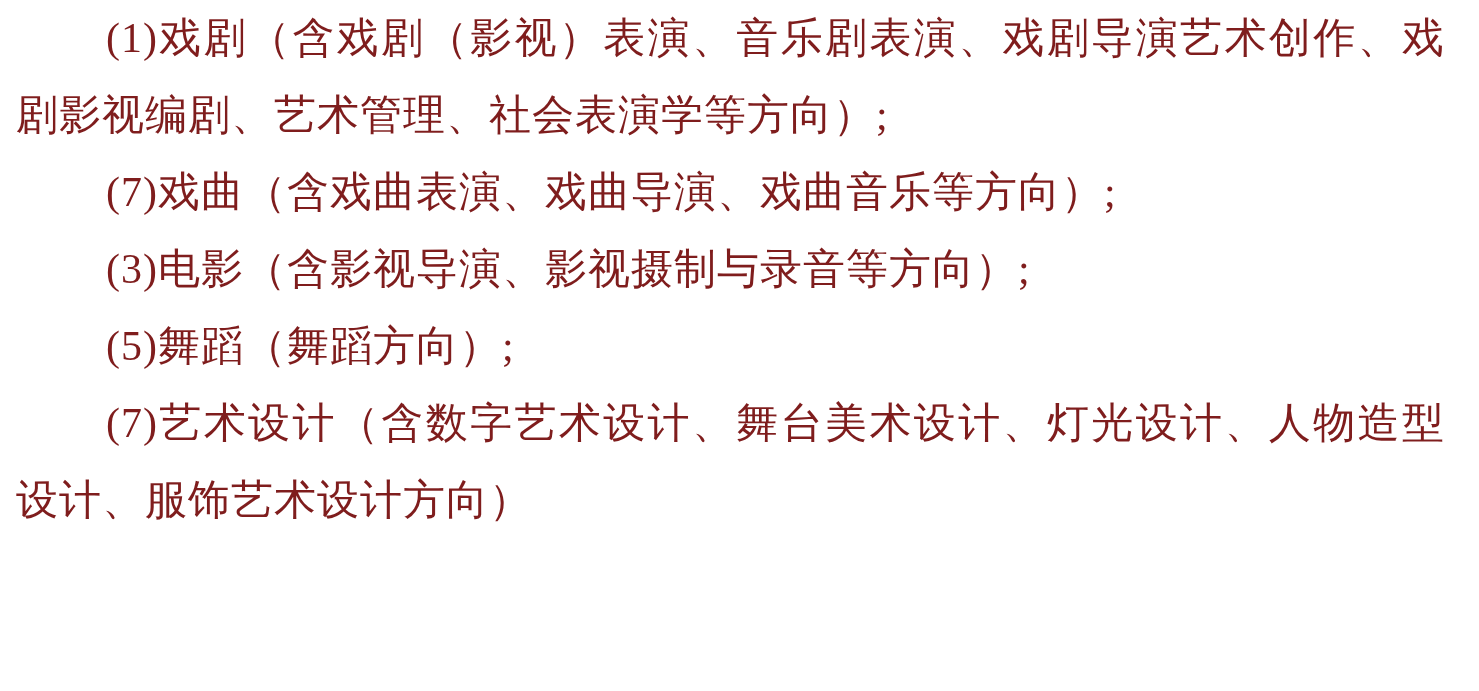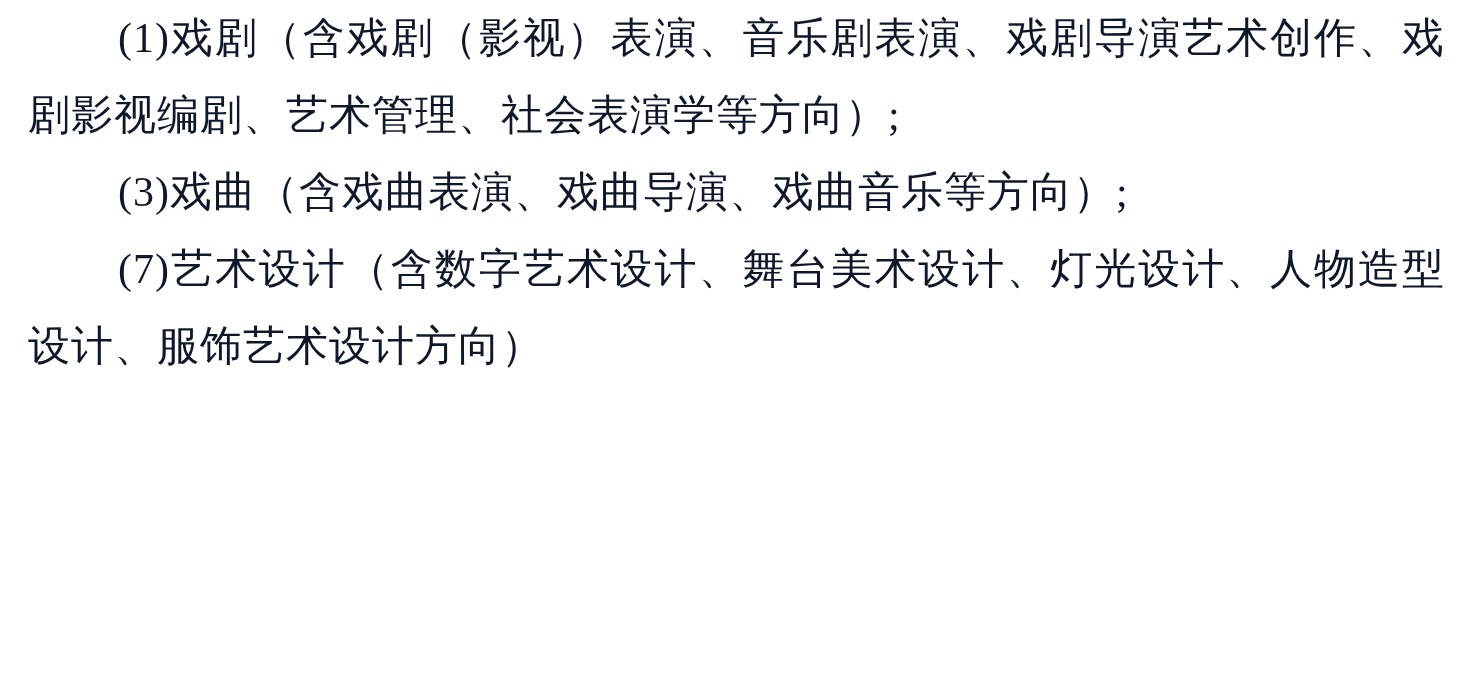--- a/index.html
+++ b/index.html
@@ -4,37 +4,39 @@
 <style>
   html, body {
     margin: 0;
     padding: 0;
     background: #ffffff;
   }
   .page {
     box-sizing: border-box;
     width: 1479px;
     height: 691px;
-    padding: 0 34px 0 28px;
+    padding: 0 34px 0 16px;
     overflow: hidden;
     background: #ffffff;
-    color: #0f172a;
+    color: #7f1d1d;
     font-family: "Liberation Serif", "DejaVu Serif", serif;
     font-size: 42px;
     line-height: 77px;
     letter-spacing: 1px;
   }
   .page p {
     margin: 0;
     padding: 0;
     text-indent: 90px;
     text-align: justify;
     text-justify: inter-ideograph;
   }
 </style>
 </head>
 <body>
 
 <div class="page">
   <p>(1)戏剧（含戏剧（影视）表演、音乐剧表演、戏剧导演艺术创作、戏剧影视编剧、艺术管理、社会表演学等方向）;</p>
-  <p>(3)戏曲（含戏曲表演、戏曲导演、戏曲音乐等方向）;</p>
+  <p>(7)戏曲（含戏曲表演、戏曲导演、戏曲音乐等方向）;</p>
+  <p>(3)电影（含影视导演、影视摄制与录音等方向）;</p>
+  <p>(5)舞蹈（舞蹈方向）;</p>
   <p>(7)艺术设计（含数字艺术设计、舞台美术设计、灯光设计、人物造型设计、服饰艺术设计方向）</p>
 </div>
 
 </body></html>

